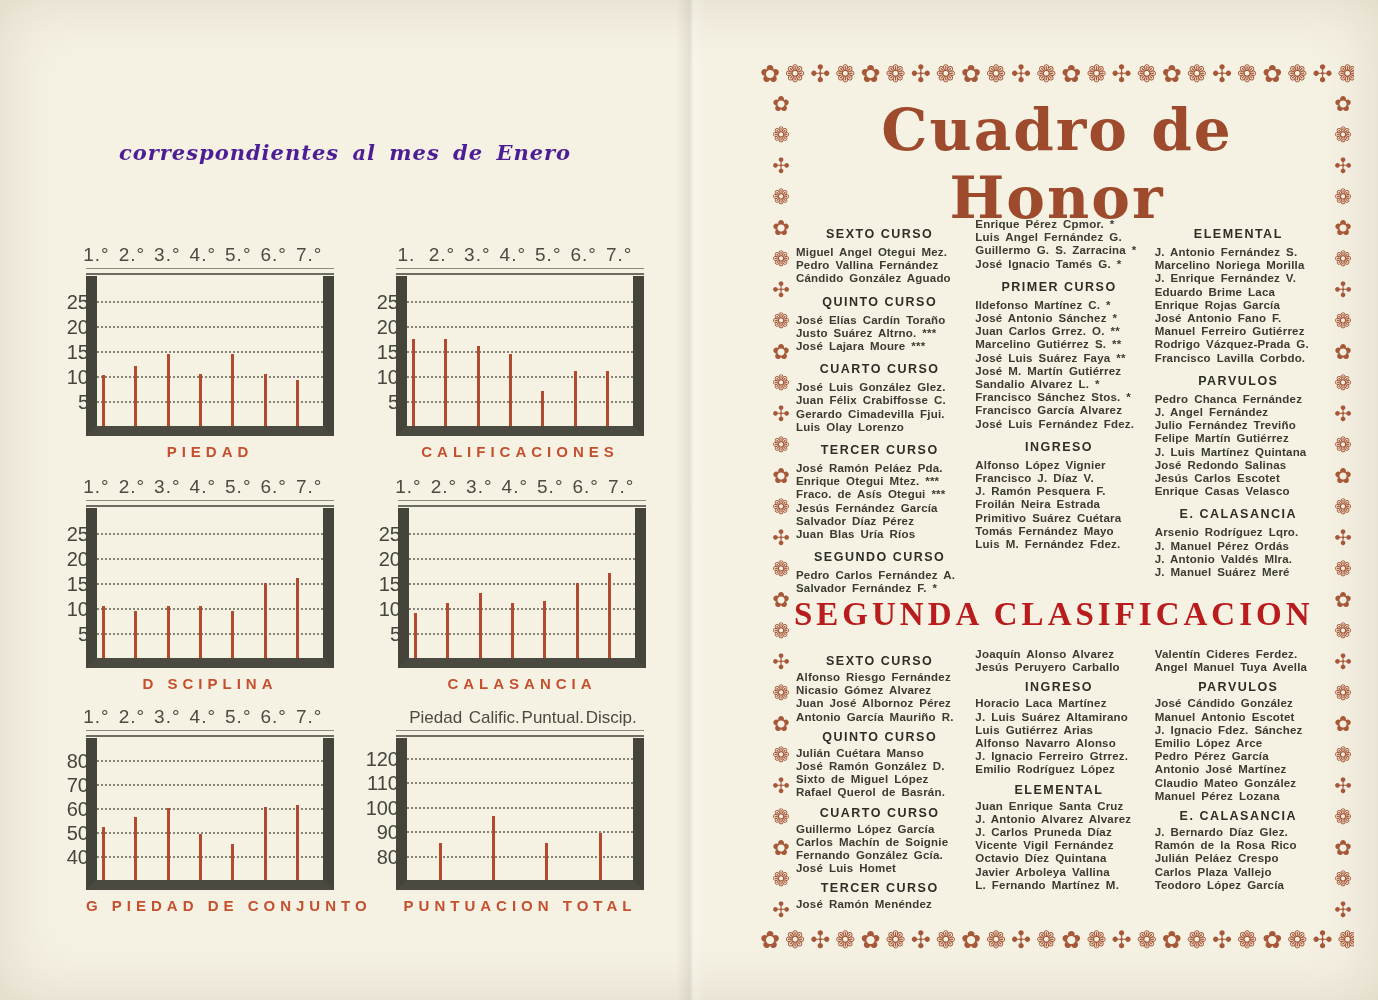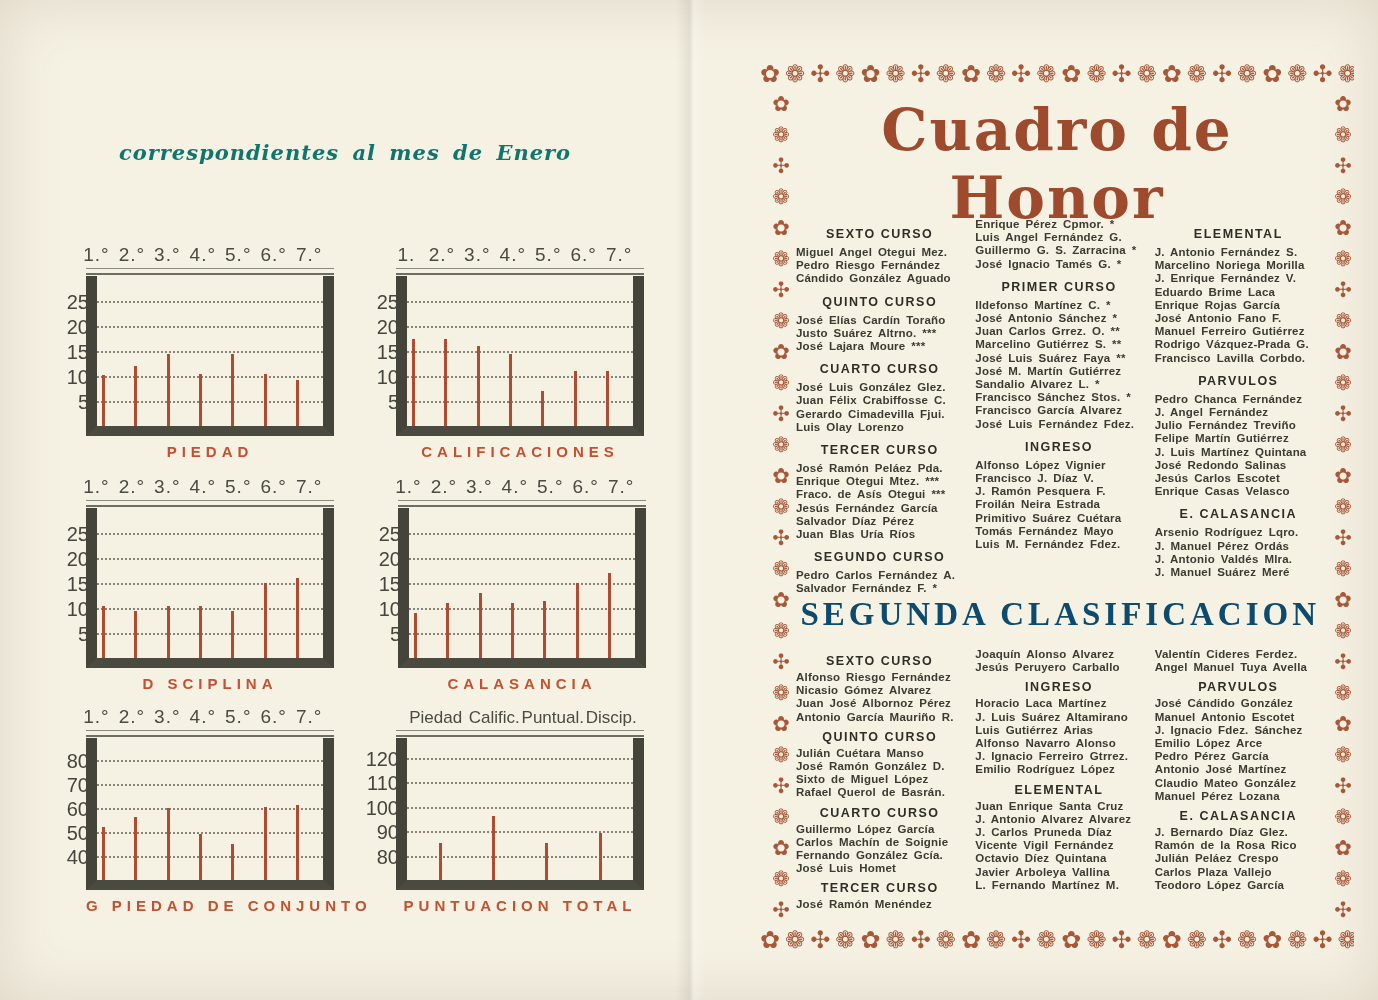--- a/index.html
+++ b/index.html
@@ -8,21 +8,21 @@
           box-shadow:inset 0 0 60px rgba(120,100,70,.18);}
   .fold{position:absolute;left:676px;top:0;width:30px;height:1000px;
         background:linear-gradient(90deg,rgba(90,80,60,0) 0%,rgba(90,80,60,.10) 45%,rgba(255,255,250,.25) 60%,rgba(90,80,60,0) 100%);}
   
   .left-page{position:absolute;left:0;top:0;width:690px;height:1000px;}
   .g-title{position:absolute;left:0;top:62px;width:690px;text-align:center;
            font-family:"DejaVu Serif",serif;font-style:italic;font-weight:bold;
            font-size:60px;letter-spacing:7px;color:#ab5433;}
   .g-sub{position:absolute;left:0;top:140px;width:690px;text-align:center;
          font-family:"DejaVu Serif",serif;font-style:italic;font-weight:bold;
-         font-size:21px;letter-spacing:1px;word-spacing:5px;color:#0f766e;}
+         font-size:21px;letter-spacing:1px;word-spacing:5px;color:#4c1d95;}
   .chart{position:absolute;width:248px;}
   .chart[data-chart="0"]{left:86px;top:242px}
   .chart[data-chart="1"]{left:396px;top:242px}
   .chart[data-chart="2"]{left:86px;top:474px}
   .chart[data-chart="3"]{left:398px;top:474px}
   .chart[data-chart="4"]{left:86px;top:704px}
   .chart[data-chart="5"]{left:396px;top:704px}
   .xlabels{position:relative;height:26px;font-size:19px;color:#4b4b42;letter-spacing:1px;}
   .xlabels.cats4{font-size:17px;color:#4b4b42;letter-spacing:0;}
   .xlabels span{position:absolute;bottom:2px;transform:translateX(-50%);white-space:nowrap;}
@@ -52,23 +52,23 @@
           letter-spacing:2px;color:#3a3a31;}
   .cols{position:absolute;left:106px;width:526px;display:flex;gap:12px;}
   .honor-cols{top:218px;}
   .seg-cols{top:648px;}
   .col{flex:1 1 0;min-width:0;}
   .sec-h{font-size:12.5px;font-weight:bold;letter-spacing:1.5px;color:#2e2e27;
          text-align:center;margin:9px 0 5px 0;white-space:nowrap;}
   .seg-cols .sec-h{margin:6px 0 3px 0;}
   .nm{font-size:11.5px;font-weight:bold;line-height:13.2px;color:#3b3b32;
       letter-spacing:.2px;word-spacing:2.5px;white-space:nowrap;}
-  .seg-title{position:absolute;left:104px;top:596px;width:526px;text-align:right;
+  .seg-title{position:absolute;left:104px;top:596px;width:526px;text-align:left;
              font-family:"Liberation Serif",serif;font-weight:bold;font-size:33px;
-             letter-spacing:4px;color:#0c4a6e;white-space:nowrap;}
+             letter-spacing:4px;color:#b91c1c;white-space:nowrap;}
 </style>
 </head>
 <body>
 
 <div class="spread">
 
   <div class="left-page">
     <div class="g-sub">correspondientes al mes de Enero</div>
     <div class="chart" data-chart="0">
         <div class="xlabels">
@@ -263,21 +263,21 @@
     <div class="orn orn-bottom">✿❁✣❁✿❁✣❁✿❁✣❁✿❁✣❁✿❁✣❁✿❁✣❁✿❁✣❁✿❁✣❁✿❁✣❁✿❁✣❁✿❁✣❁✿❁✣❁</div>
     <div class="orn orn-left">✿❁✣❁✿❁✣❁✿❁✣❁✿❁✣❁✿❁✣❁✿❁✣❁✿❁✣❁✿❁✣❁✿❁✣❁✿❁✣❁</div>
     <div class="orn orn-right">✿❁✣❁✿❁✣❁✿❁✣❁✿❁✣❁✿❁✣❁✿❁✣❁✿❁✣❁✿❁✣❁✿❁✣❁✿❁✣❁</div>
 
     <div class="ch-title">Cuadro de Honor</div>
 
     <div class="cols honor-cols" id="honor-cols">
         <div class="col">
           <div class="sec-h">SEXTO CURSO</div>
           <div class="nm">Miguel Angel Otegui Mez.</div>
-          <div class="nm">Pedro Riesgo Fernández</div>
+          <div class="nm">Pedro Vallina Fernández</div>
           <div class="nm">Cándido González Aguado</div>
           <div class="sec-h">QUINTO CURSO</div>
           <div class="nm">José Elías Cardín Toraño</div>
           <div class="nm">Justo Suárez Altrno. ***</div>
           <div class="nm">José Lajara Moure  ***</div>
           <div class="sec-h">CUARTO CURSO</div>
           <div class="nm">José Luis González Glez.</div>
           <div class="nm">Juan Félix Crabiffosse C.</div>
           <div class="nm">Gerardo Cimadevilla Fjui.</div>
           <div class="nm">Luis Olay Lorenzo</div>

